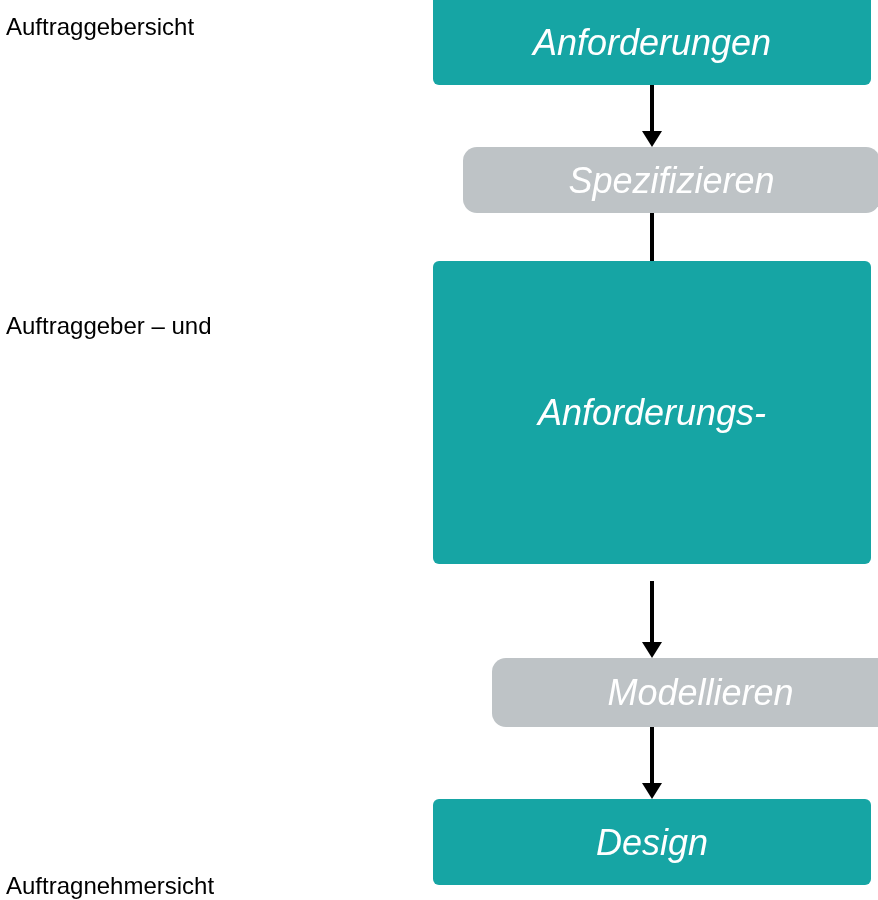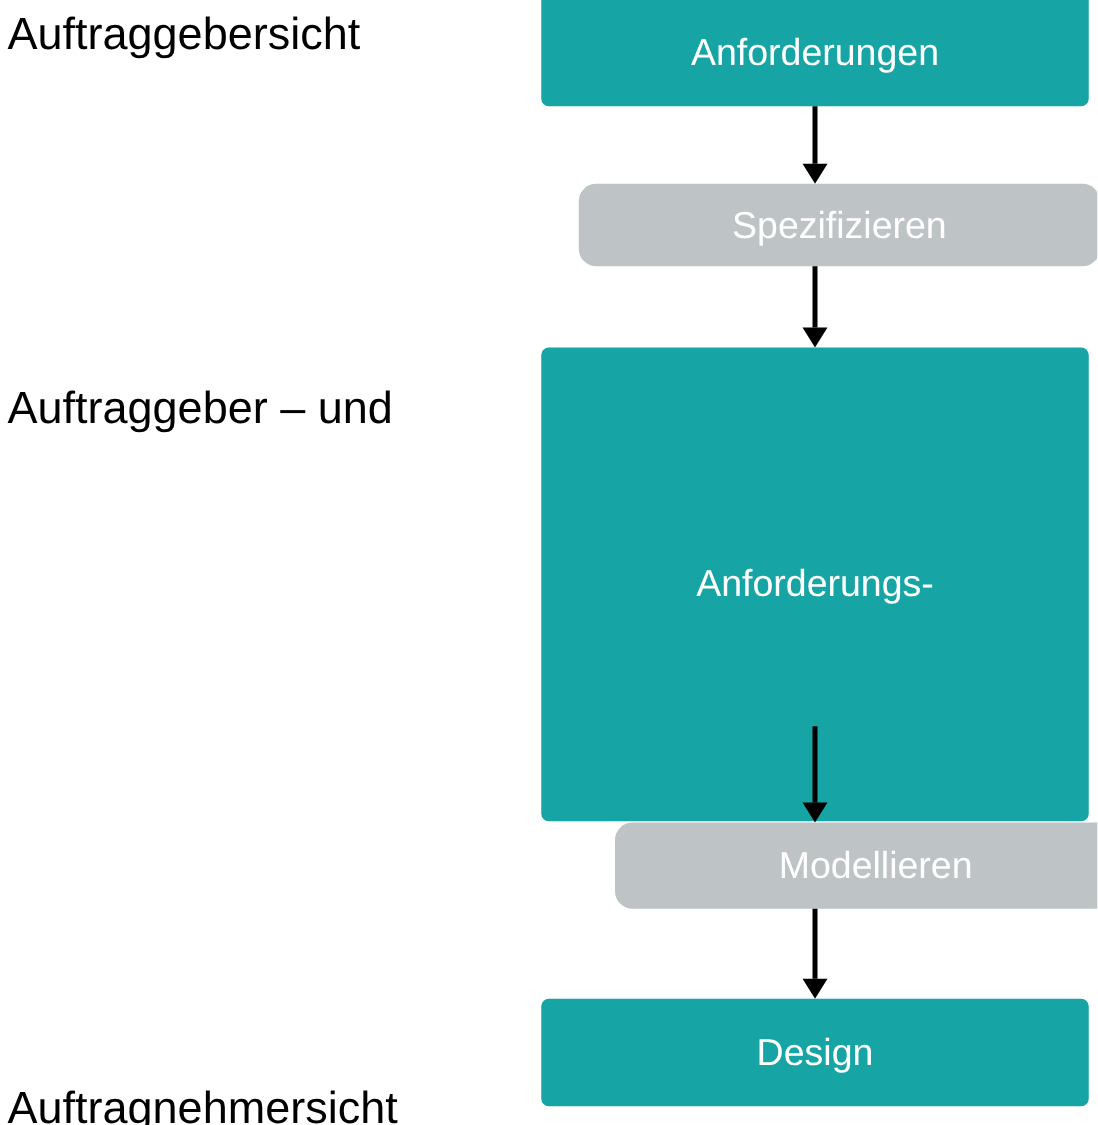--- a/index.html
+++ b/index.html
@@ -16,50 +16,51 @@
     width: 878px;
     height: 900px;
     background: #ffffff;
     font-family: "Liberation Sans", sans-serif;
     overflow: hidden;
   }
   .side-label {
     position: absolute;
     left: 6px;
     color: var(--label_text);
-    font-size: 36px;
+    font-size: 24px;
     line-height: 40px;
     white-space: nowrap;
   }
   .node {
     position: absolute;
     display: flex;
     align-items: center;
     justify-content: center;
     text-align: center;
     color: var(--box_text);
-    font-size: 30px;
+    font-size: 36px;
     line-height: 41px;
+    font-style: italic;
   }
   .node.teal {
     left: 433px;
     width: 438px;
     background: var(--teal);
     border-radius: 0 0 6px 6px;
   }
   .node.teal.rounded-all { border-radius: 6px; }
   .node.process {
     left: 463px;
     width: 417px;
     background: var(--gray);
     border-radius: 14px;
   }
   .node-requirements { top: 0; height: 85px; }
   .node-specify { top: 147px; height: 66px; }
-  .node-spec { top: 278px; height: 379px; }
+  .node-spec { top: 261px; height: 303px; }
   .node-model { top: 658px; height: 69px; margin-left: 29px; }
   .node-design { top: 799px; height: 86px; text-align: center; }
 
   .arrow {
     position: absolute;
     left: 642px;
     width: 20px;
     display: flex;
     flex-direction: column;
     align-items: center;

